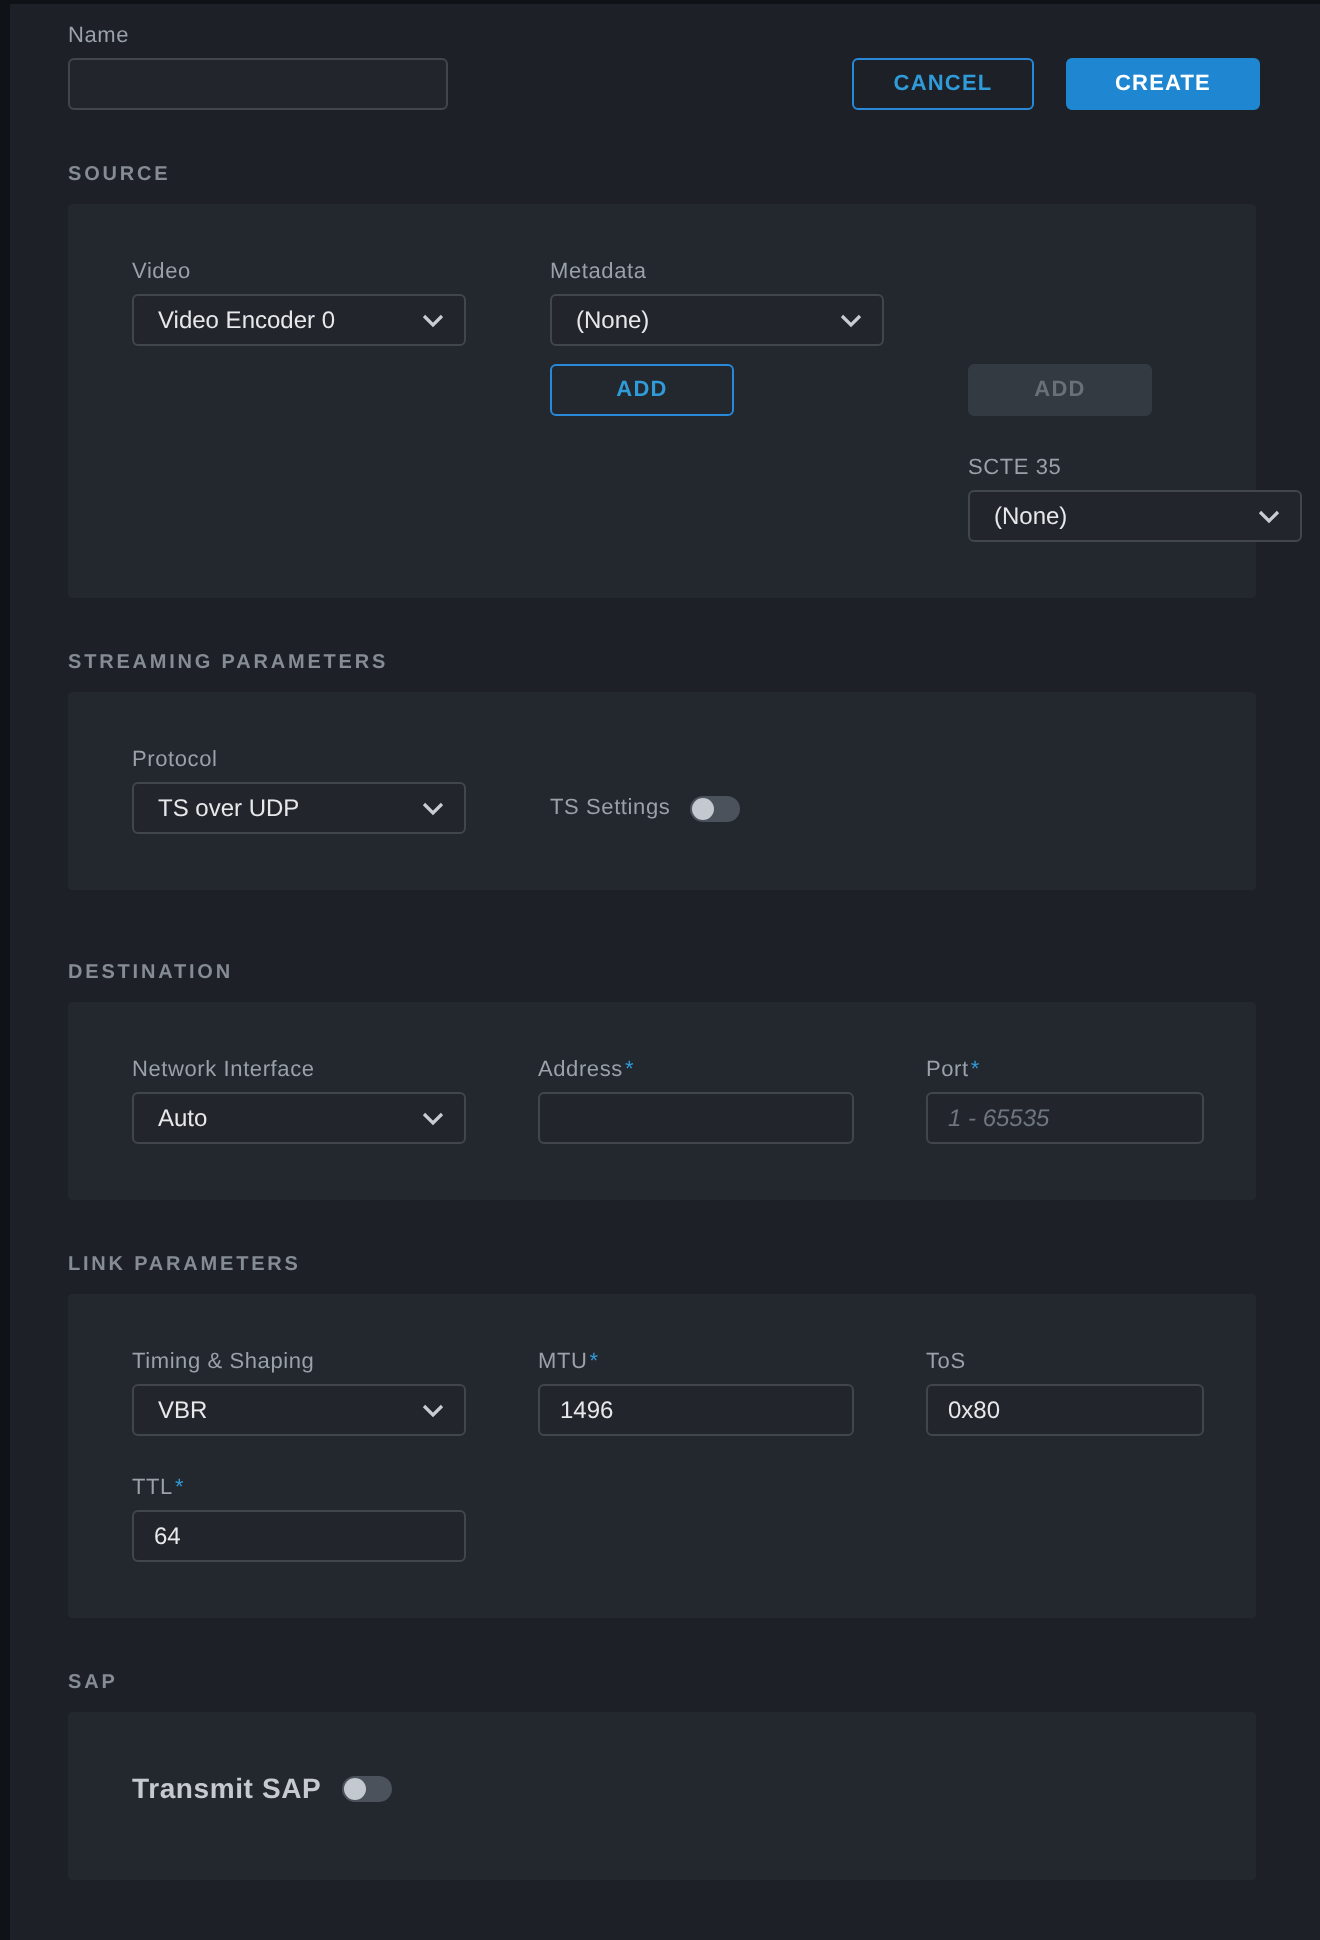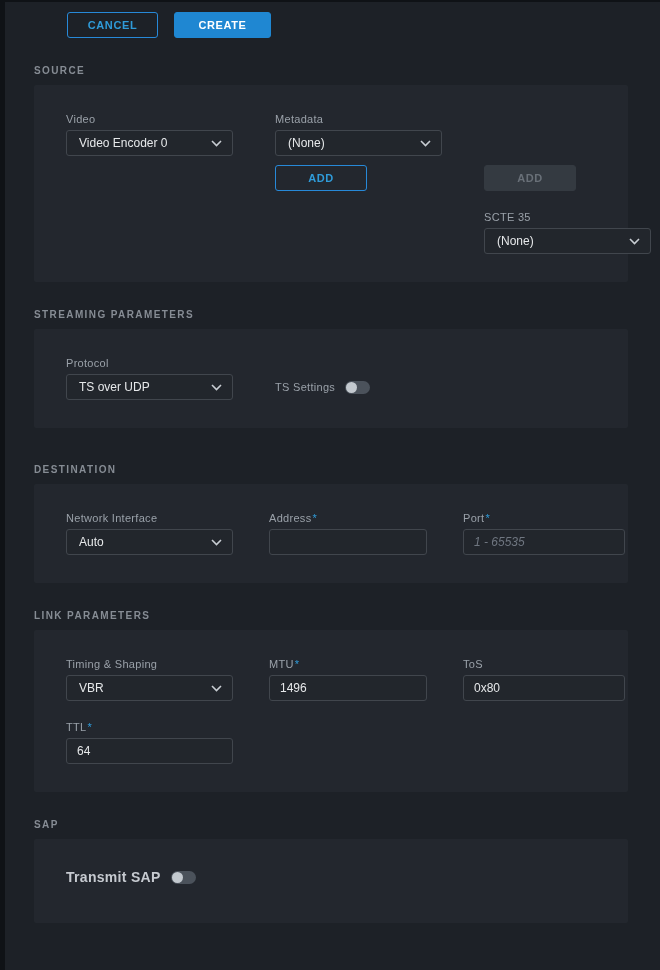--- a/index.html
+++ b/index.html
@@ -51,21 +51,21 @@
   .grid3{display:grid;grid-template-columns:167px 167px 167px;column-gap:42px;}
   .grid3b{display:grid;grid-template-columns:167px 158px 157px;column-gap:25px;gap:36px;}
   .fgroup{display:flex;flex-direction:column;}
   .select{
     box-sizing:border-box;height:26px;border:1px solid #41464d;border-radius:3px;
     background:#22262c;display:flex;align-items:center;justify-content:space-between;
     padding:0 10px 0 12px;cursor:pointer;
   }
   .select .sel-text{font-size:12px;color:#e6e8ea;}
   .select svg{flex:0 0 auto;margin-left:6px;}
-  .w167{width:167px;align-items:center;} .w158{width:158px;} .w155{width:162px;}
+  .w167{width:167px;align-items:center;} .w158{width:158px;} .w155{width:139px;}
   .row-add{margin-top:9px;}
   .row-scte{margin-top:20px;}
   .row-ttl{margin-top:20px;}
   .inline-toggle{display:flex;align-items:center;height:26px;align-self:flex-end;gap:10px;}
   .inline-label{font-size:11px;color:#9aa1a9;letter-spacing:.3px;}
   .toggle{
     width:25px;height:13px;border-radius:7px;background:#4b525b;position:relative;cursor:pointer;
   }
   .toggle .knob{
     position:absolute;left:1px;top:1px;width:11px;height:11px;border-radius:50%;background:#c3c9cf;
@@ -73,20 +73,24 @@
   .panel-sap{height:84px;padding-top:30px;display:flex;align-items:flex-start;}
   .sap-row{display:flex;align-items:center;gap:10px;}
   .sap-label{font-size:14px;color:#c6cad0;letter-spacing:.3px;font-weight:600;}
 </style>
 </head>
 <body>
 
 <div class="page">
 
   <div class="topbar">
+    <div class="fgroup">
+      <span class="field-label">Name</span>
+      <input class="text name-input" type="text" value="" style="">
+    </div>
     <div class="btn-row">
       <div class="btn btn-outline">CANCEL</div>
       <div class="btn btn-primary">CREATE</div>
     </div>
   </div>
 
   <div class="section">
     <div class="section-title">SOURCE</div>
     <div class="panel">
       <div class="grid3">

